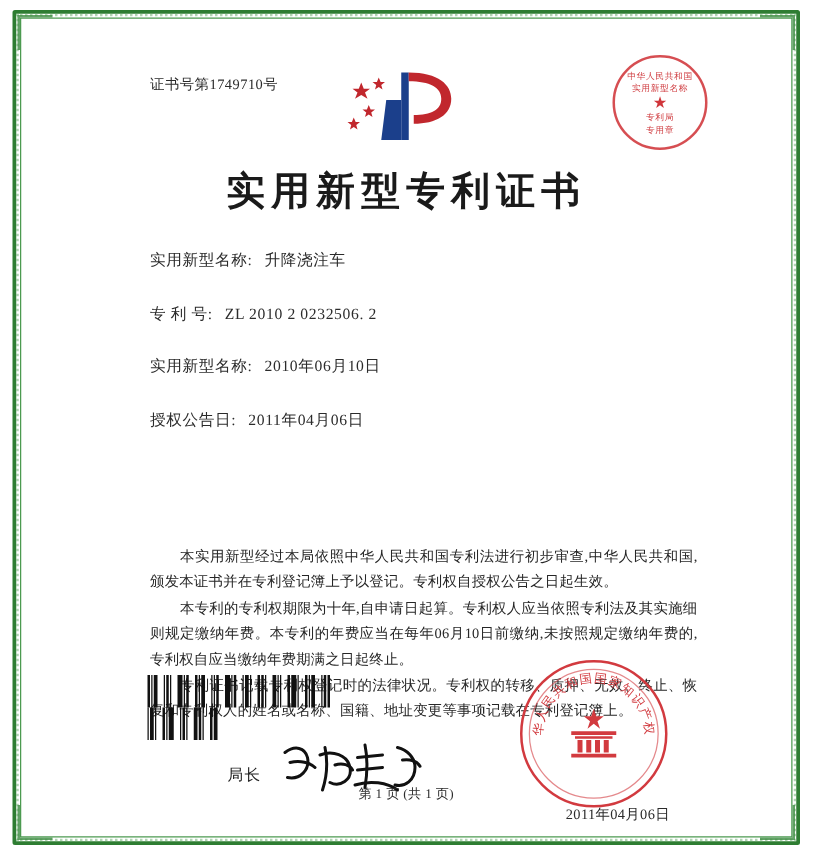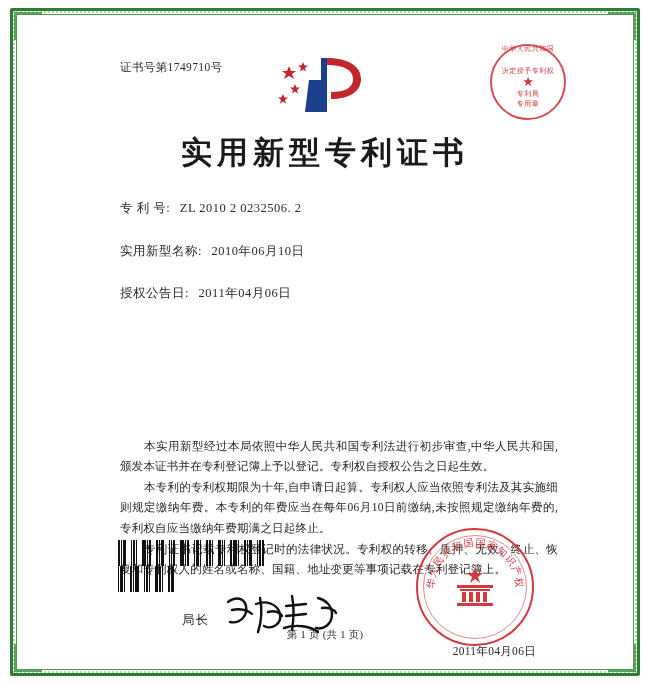--- a/index.html
+++ b/index.html
@@ -108,21 +108,21 @@
   }
   .seal-text {
     position: absolute;
     width: 100%;
     text-align: center;
     color: #cf3b3f;
     font-size: 7px;
     line-height: 1.25;
     letter-spacing: .5px;
   }
-  .seal-text.l1 { top: 1px; }
+  .seal-text.l1 { top: 13px; }
   .seal-text.l2 { top: 23px; }
   .seal-text.l3 { top: 46px; }
   .seal-text.l4 { top: 56px; }
 
   .main-title {
     position: absolute;
     left: 0;
     right: 0;
     top: 104px;
     text-align: center;
@@ -288,29 +288,33 @@
         <polygon points="24,14 26,19 31,19 27,22 29,27 24,24 19,27 21,22 17,19 22,19"></polygon>
         <polygon points="38,10 39.5,13.5 43,13.5 40,16 41,19.5 38,17.5 35,19.5 36,16 33,13.5 36.5,13.5"></polygon>
         <polygon points="30,32 31.5,35.5 35,35.5 32,38 33,41.5 30,39.5 27,41.5 28,38 25,35.5 28.5,35.5"></polygon>
         <polygon points="18,42 19.5,45.5 23,45.5 20,48 21,51.5 18,49.5 15,51.5 16,48 13,45.5 16.5,45.5"></polygon>
       </g>
     </svg>
 
     <div class="seal-top">
       <div class="ring"></div>
       <div class="seal-text l1">中华人民共和国</div>
-      <div class="seal-text l2">决定授予专利权</div>
+      <div class="seal-text l2">实用新型名称</div>
       <div class="star">★</div>
       <div class="seal-text l3">专利局</div>
       <div class="seal-text l4">专用章</div>
     </div>
 
     <div class="main-title">实用新型专利证书</div>
 
     <div class="fields">
+      <div class="field-row">
+        <span class="field-label">实用新型名称:</span>
+        <span class="field-value">升降浇注车</span>
+      </div>
       <div class="field-row">
         <span class="field-label">专 利 号:</span>
         <span class="field-value">ZL 2010 2 0232506. 2</span>
       </div>
       <div class="field-row">
         <span class="field-label">实用新型名称:</span>
         <span class="field-value">2010年06月10日</span>
       </div>
       <div class="field-row">
         <span class="field-label">授权公告日:</span>

